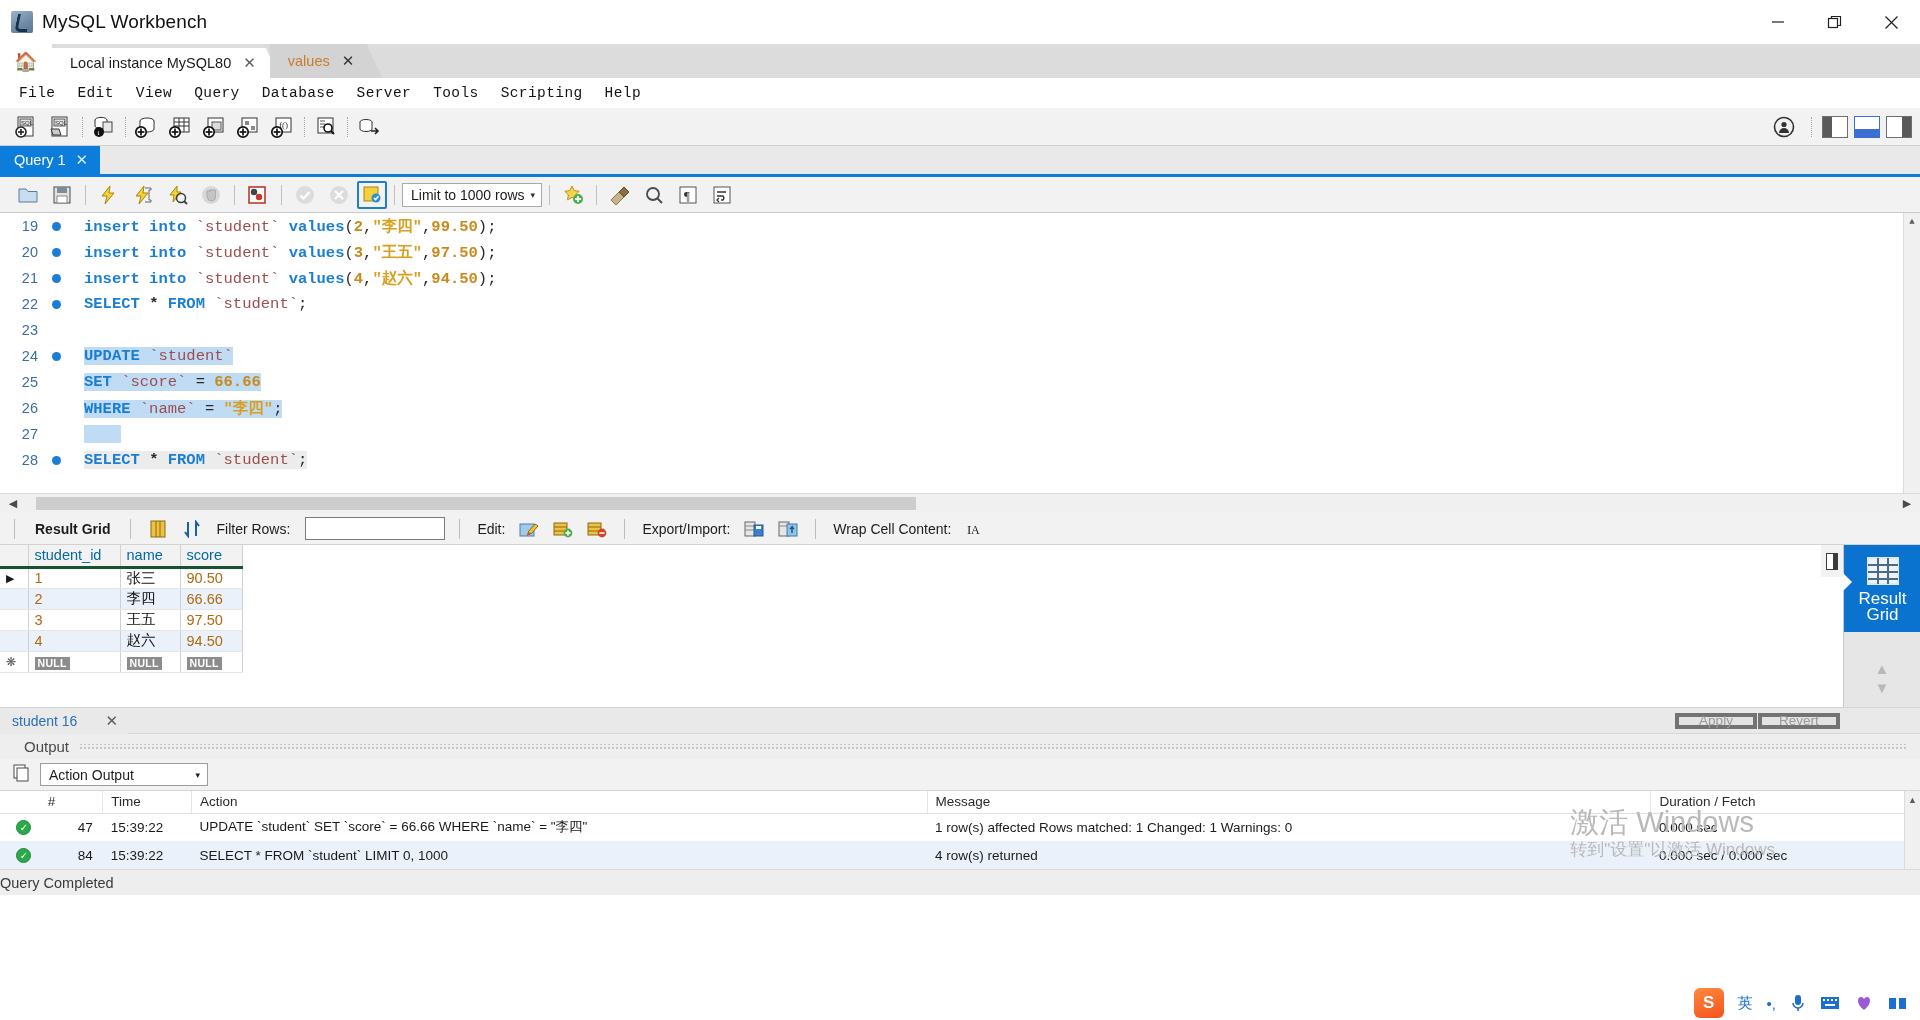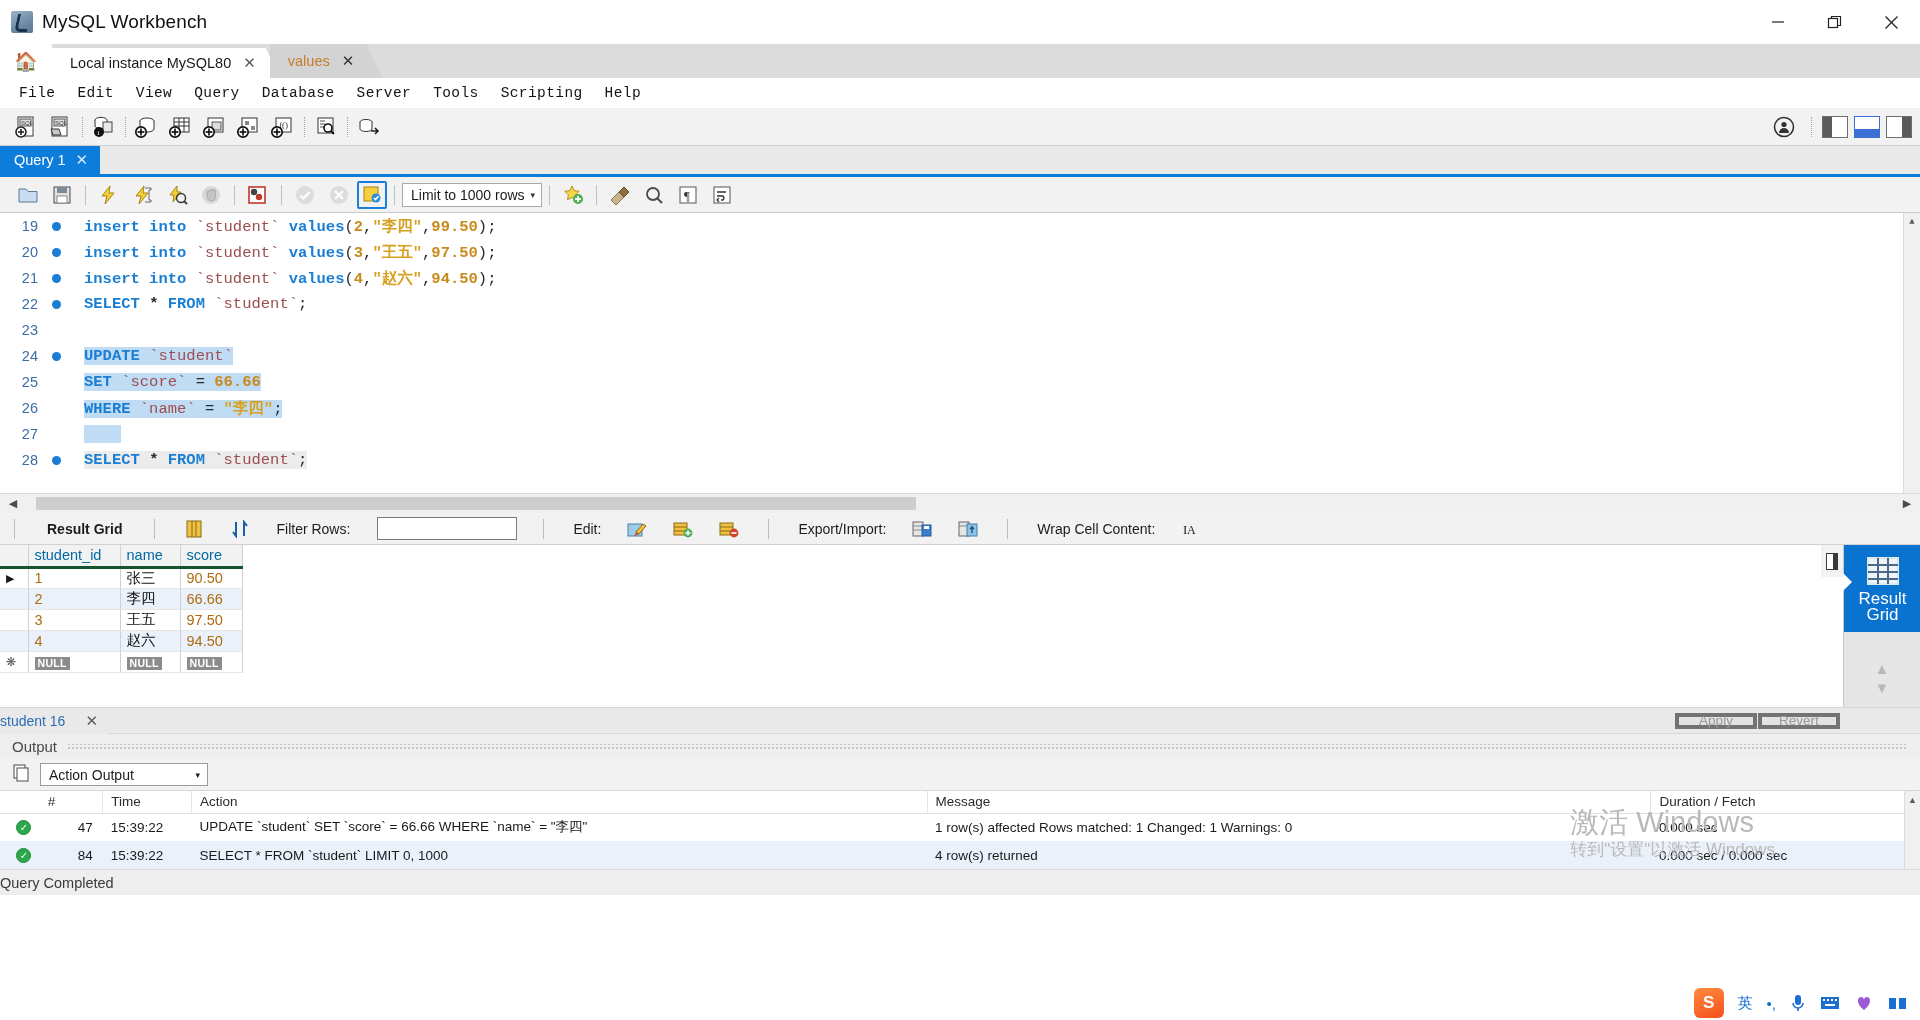--- a/index.html
+++ b/index.html
@@ -136,21 +136,21 @@
   .editor-hscroll {
     height: 20px; background:#f0f0f0; display:flex; align-items:center; border-top:1px solid #dcdcdc;
   }
   .hs-arrow { width: 26px; text-align:center; font-size:11px; color:#4a4a4a;}
   .hs-track { flex:1; height:13px; position:relative; }
   .hs-thumb { position:absolute; left:10px; width: 880px; height:13px; background:#cdcdcd; border-radius:1px;}
 
   
   .resulttoolbar {
     height: 32px; background: #f2f2f2; display:flex; align-items:center;
-    padding-left: 8px; gap: 20px; border-bottom:1px solid #d2d2d2; font-size:14px;
+    padding-left: 8px; gap: 8px; border-bottom:1px solid #d2d2d2; font-size:14px;
   }
   .rt-label { font-weight: bold; color:#1c1c1c; padding: 0 6px; }
   .rt-text { color:#1c1c1c; padding: 0 3px; }
   .rt-sep { width:1px; height:20px; background:#bdbdbd; margin:0 6px; }
   .rt-ico { width: 26px; height:24px; display:flex; align-items:center; justify-content:center; }
   .filterbox {
     width: 140px; height: 23px; background:#fff; border:1px solid #7a7a7a; margin-left:4px;
   }
 
   
@@ -201,31 +201,31 @@
   .cb-inner { width: 12px; height: 17px; border: 1px solid #3a3a3a; background:#fff; }
   .cb-inner i { display:block; width:4px; height:15px; background:#3a3a3a;}
 
   
   .gridfooter {
     height: 26px; background:#e9e9e9; display:flex; align-items:center; position:relative;
     border-top:1px solid #d5d5d5;
   }
   .gf-tab {
     background:#e9e9e9; color:#2a6fb5; font-size:14px; height:26px; display:flex;
-    align-items:center; gap:20px; padding: 0 10px 0 0;
+    align-items:center; gap:28px; padding: 0 10px 0 12px;
   }
   .gf-buttons { position:absolute; right: 80px; display:flex; gap: 1px; }
   .gf-btn {
     width: 82px; height: 16px; background:#e3e3e3; border:4px solid #737373;
     color:#9a9a9a; font-size:13.5px; display:flex; align-items:center; justify-content:center;
   }
 
   
   .outputhdr {
-    height: 26px; background:#eeeeee; display:flex; align-items:center; padding-left:12px;
+    height: 26px; background:#eeeeee; display:flex; align-items:center; padding-left:24px;
     font-size:15px; color:#4a4a4a; gap:10px; border-top:1px solid #d8d8d8;
   }
   .dots { flex:1; height:6px;
     background-image: radial-gradient(#c6c6c6 1px, transparent 1px);
     background-size: 4px 4px; background-position: 0 2px; margin-right:14px;
   }
   .outputbar {
     height: 32px; background:#f2f2f2; display:flex; align-items:center; gap:8px;
     padding-left: 12px; border-bottom:1px solid #d5d5d5;
   }

